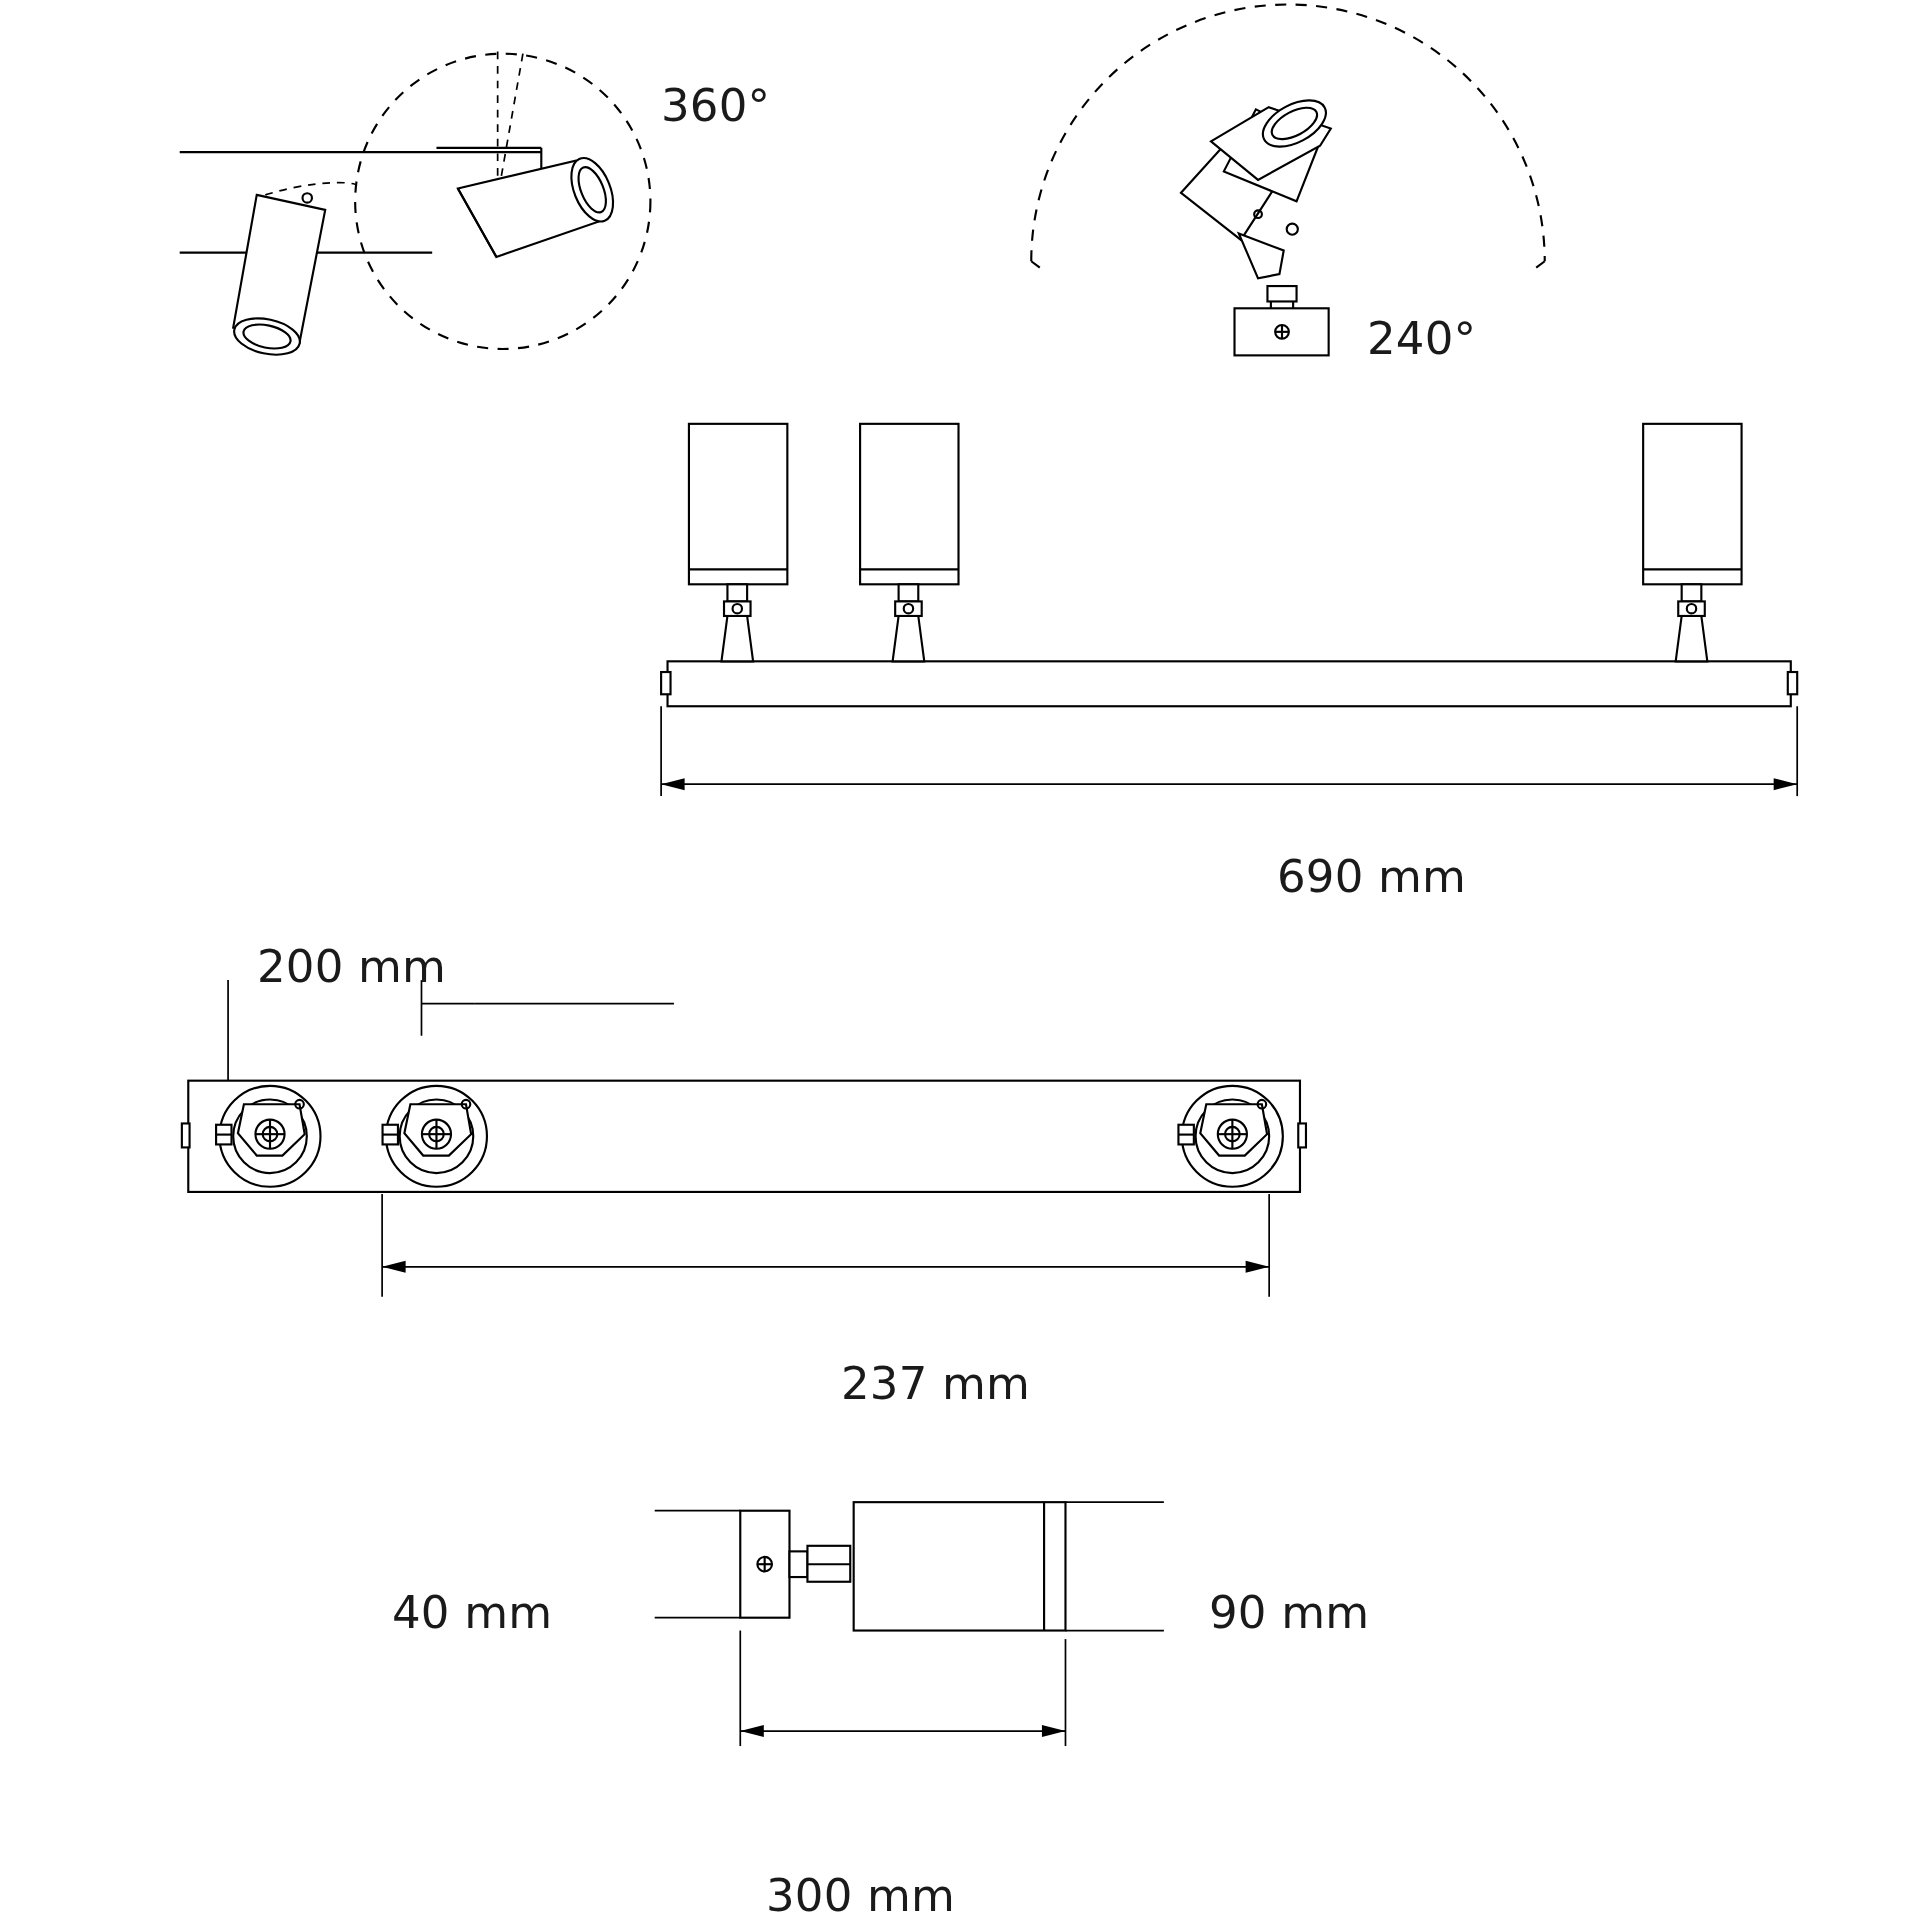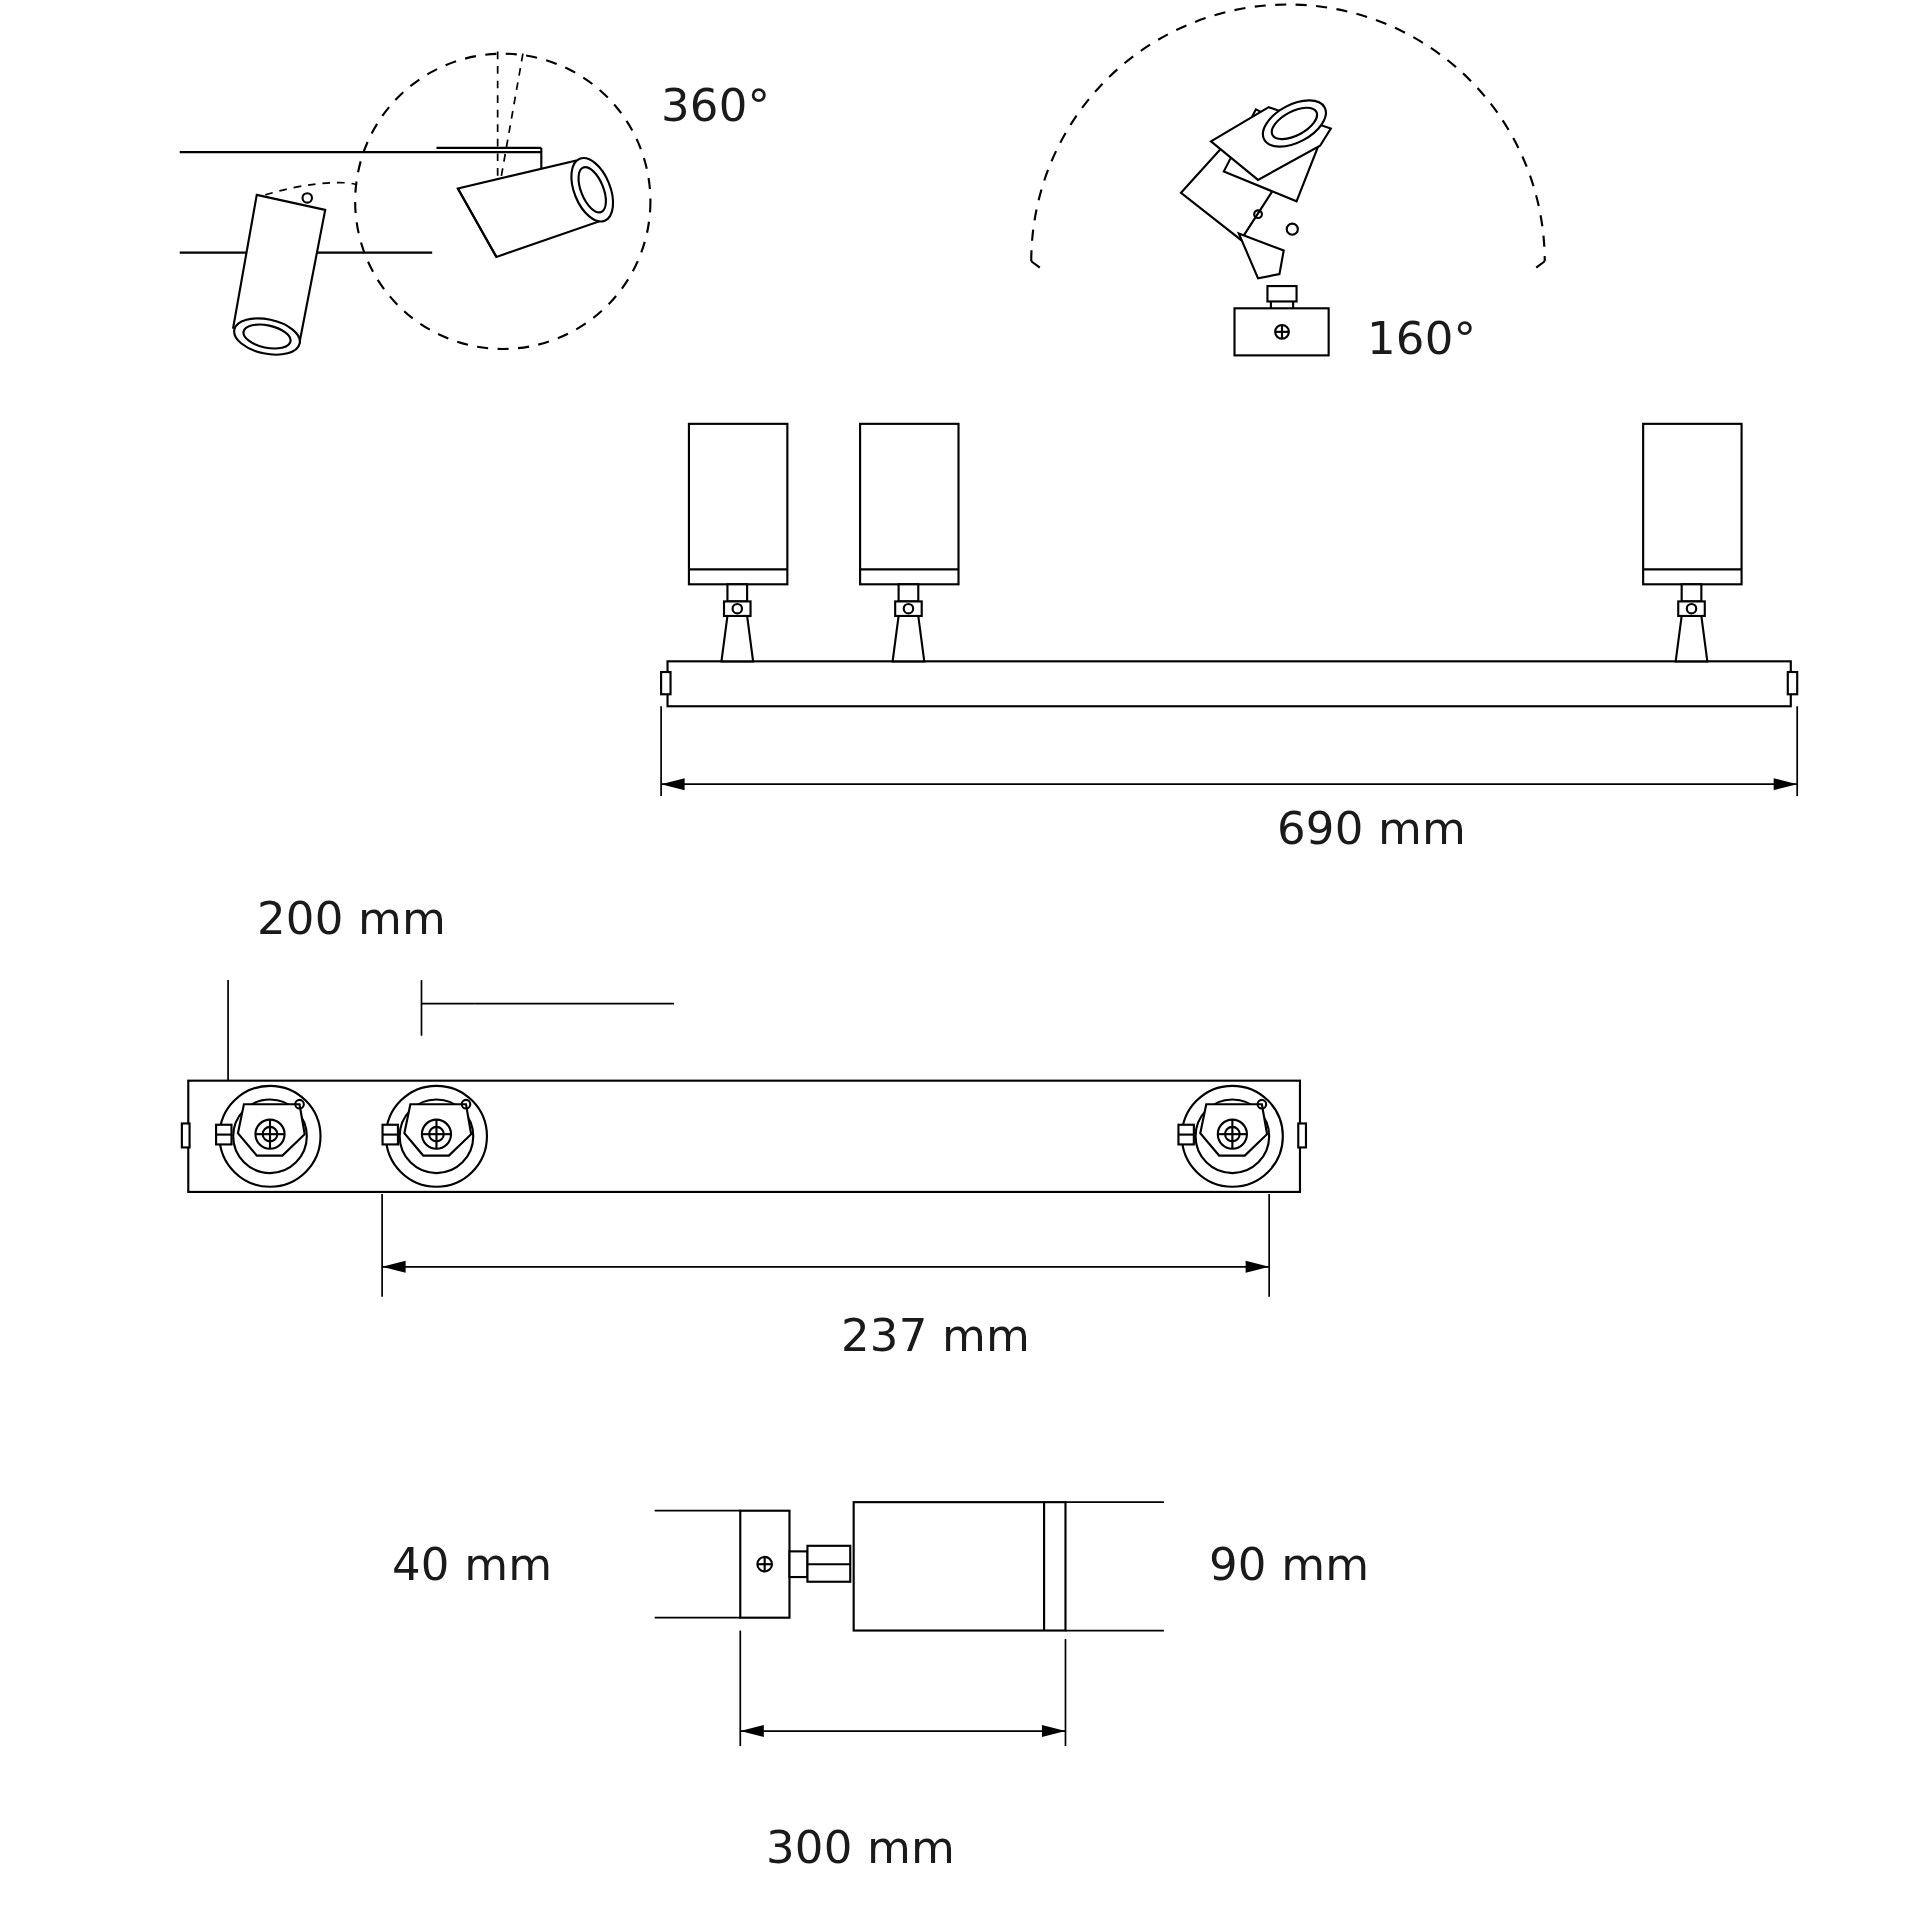--- a/index.html
+++ b/index.html
@@ -23,20 +23,21 @@
   .label {
     position: absolute;
     font-family: "DejaVu Sans", sans-serif;
     font-weight: 400;
     color: #1a1a1a;
     white-space: nowrap;
     letter-spacing: 0.2px;
   }
   .dim-label {
     font-size: 45px;
+    margin-top: 48px;
   }
   .angle-label {
     font-size: 45px;
   }
   svg.drawing {
     position: absolute;
     left: 0;
     top: 0;
     width: 1926px;
     height: 1926px;
@@ -268,21 +269,21 @@
         <line class="ln-thin" x1="1730" y1="4045" x2="2490" y2="4045"></line>
         <polygon points="1730,4045 1785,4031 1785,4059" fill="#000"></polygon>
         <polygon points="2490,4045 2435,4031 2435,4059" fill="#000"></polygon>
       </g>
     </g>
 
   </svg>
 
   <div class="label angle-label" style="left:661px; top:79px;">360°</div>
 
-  <div class="label angle-label" style="left:1367px; top:312px;">160°</div>
+  <div class="label angle-label" style="left:1367px; top:312px;">240°</div>
 
   <div class="label dim-label" style="left:1277px; top:802px;">690 mm</div>
 
   <div class="label dim-label" style="left:257px; top:892px;">200 mm</div>
 
   <div class="label dim-label" style="left:841px; top:1309px;">237 mm</div>
 
   <div class="label dim-label" style="left:392px; top:1538px;">40 mm</div>
 
   <div class="label dim-label" style="left:1209px; top:1538px;">90 mm</div>

